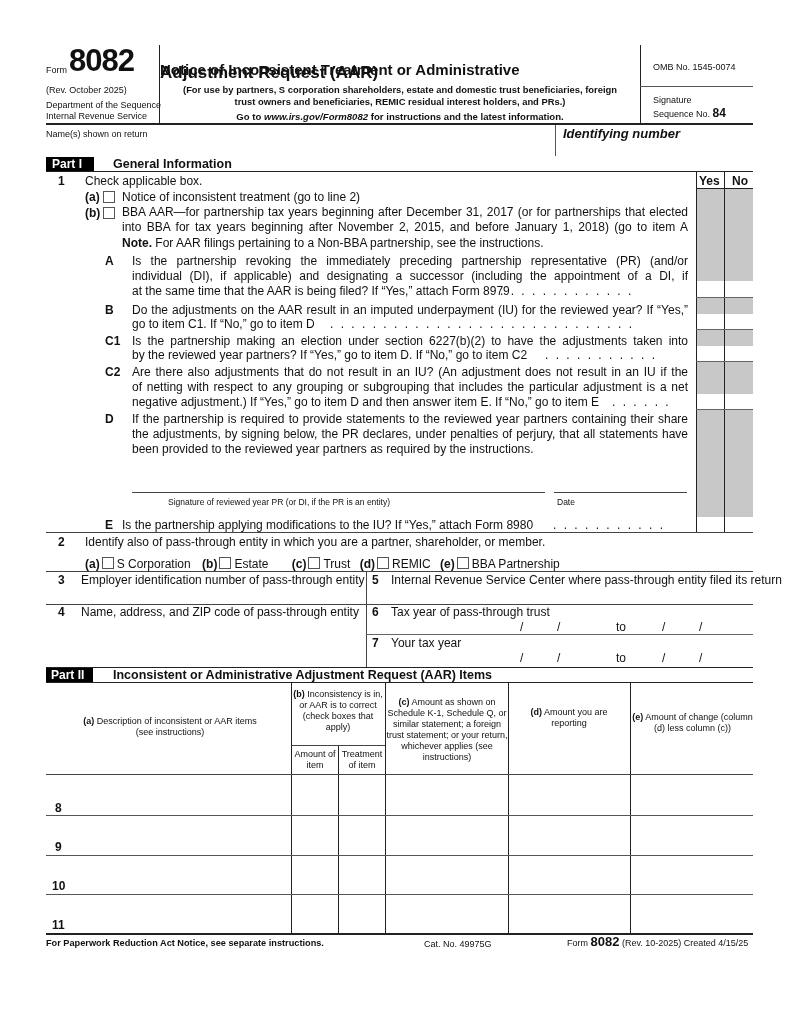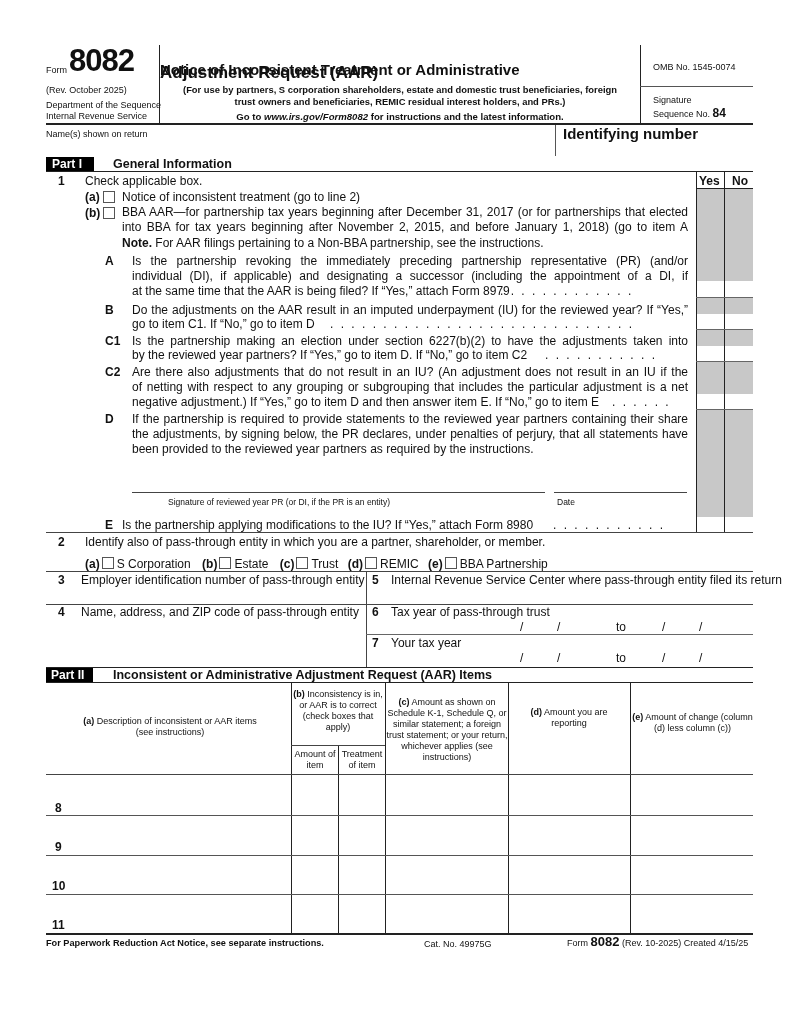--- a/index.html
+++ b/index.html
@@ -40,21 +40,21 @@
   <div class="hl" style="left:640px;top:86px;width:113px;background:#555;"></div>
   <span class="t" style="left:653px;top:95px;font-size:9px;line-height:11px;">Signature</span>
   <span class="t" style="left:653px;top:107px;font-size:9px;line-height:13px;"><span>Sequence No.</span> <b style="font-size:12px;">84</b></span>
 </div>
 
 <div class="hl" style="left:46px;top:123px;width:707px;height:2px;"></div>
 
 <span class="t" style="left:46px;top:127px;font-size:9px;">Name(s) shown on return</span>
 <div class="abs" style="left:46px;top:138px;width:508px;height:16px;"></div>
 <div class="vl" style="left:555px;top:125px;height:31px;background:#555;"></div>
-<span class="t b" style="left:563px;top:127px;font-size:15px;">Identifying number</span>
+<span class="t b" style="left:563px;top:127px;font-size:13px;font-style:italic;">Identifying number</span>
 <div class="abs" style="left:563px;top:138px;width:190px;height:16px;"></div>
 
 <div class="abs" style="left:46px;top:157px;width:48px;height:14px;background:#000;"></div>
 <span class="t b" style="left:52px;top:157px;color:#fff;font-size:12px;">Part I</span>
 <span class="t b" style="left:113px;top:157px;font-size:12.5px;">General Information</span>
 <div class="hl" style="left:46px;top:171px;width:707px;"></div>
 
 <div class="vl" style="left:696px;top:171px;height:361px;"></div>
 <div class="vl" style="left:724px;top:171px;height:361px;"></div>
 <span class="t b" style="left:699px;top:174px;">Yes</span>
@@ -139,21 +139,21 @@
 <span class="t" style="left:122px;top:518px;">Is the partnership applying modifications to the IU? If “Yes,” attach Form 8980</span>
 <span class="t" style="left:553px;top:518px;letter-spacing:2px;">. . . . . . . . . . .</span>
 
 <div class="hl" style="left:46px;top:532px;width:707px;background:#444;"></div>
 
 <span class="t b" style="left:58px;top:535px;">2</span>
 <span class="t" style="left:85px;top:535px;">Identify also of pass-through entity in which you are a partner, shareholder, or member.</span>
 <div class="abs" style="left:85px;top:557px;font-size:12px;line-height:14px;white-space:nowrap;">
   <span><b>(a)</b><span class="cb"></span><span>S Corporation</span></span>
   <span style="margin-left:8px;"><b>(b)</b><span class="cb"></span><span>Estate</span></span>
-  <span style="margin-left:8px;text-align:center;"><b>(c)</b><span class="cb"></span><span>Trust</span></span>
+  <span style="margin-left:20px;text-align:center;"><b>(c)</b><span class="cb"></span><span>Trust</span></span>
   <span style="margin-left:6px;"><b>(d)</b><span class="cb"></span><span>REMIC</span></span>
   <span style="margin-left:6px;"><b>(e)</b><span class="cb"></span><span>BBA Partnership</span></span>
 </div>
 <div class="hl" style="left:46px;top:571px;width:707px;background:#444;"></div>
 
 <div class="vl" style="left:366px;top:571px;height:96px;background:#444;"></div>
 <span class="t b" style="left:58px;top:573px;">3</span>
 <span class="t" style="left:81px;top:573px;">Employer identification number of pass-through entity</span>
 <div class="abs" style="left:81px;top:588px;width:280px;height:15px;"></div>
 <span class="t b" style="left:372px;top:573px;">5</span>

